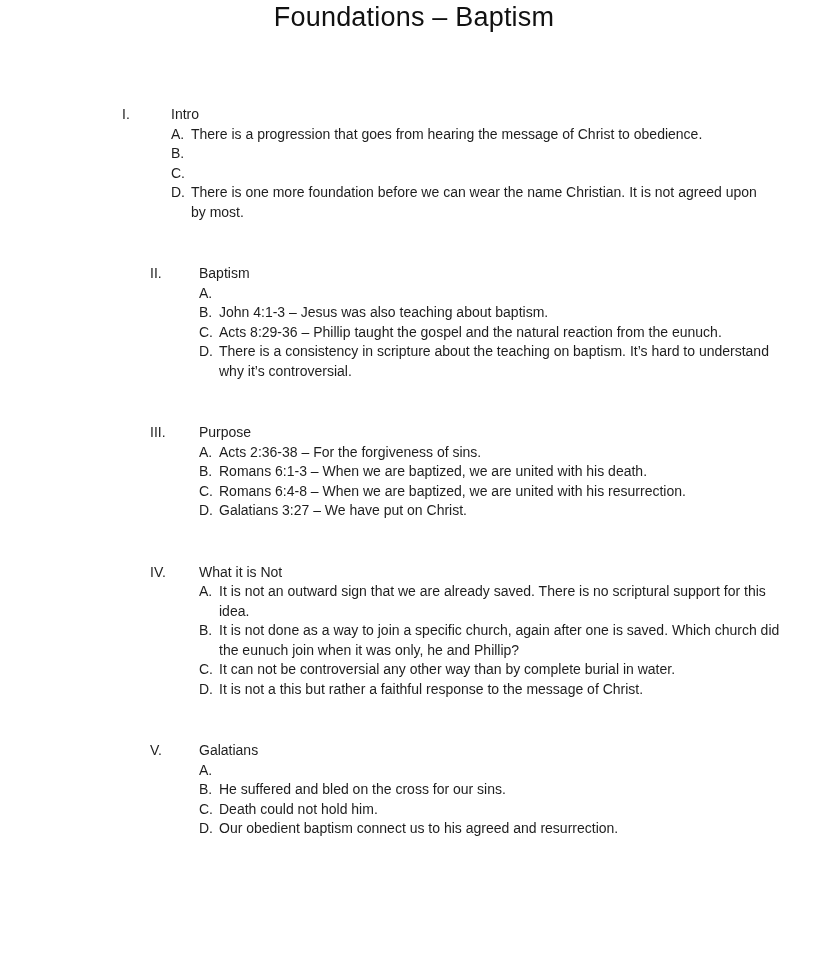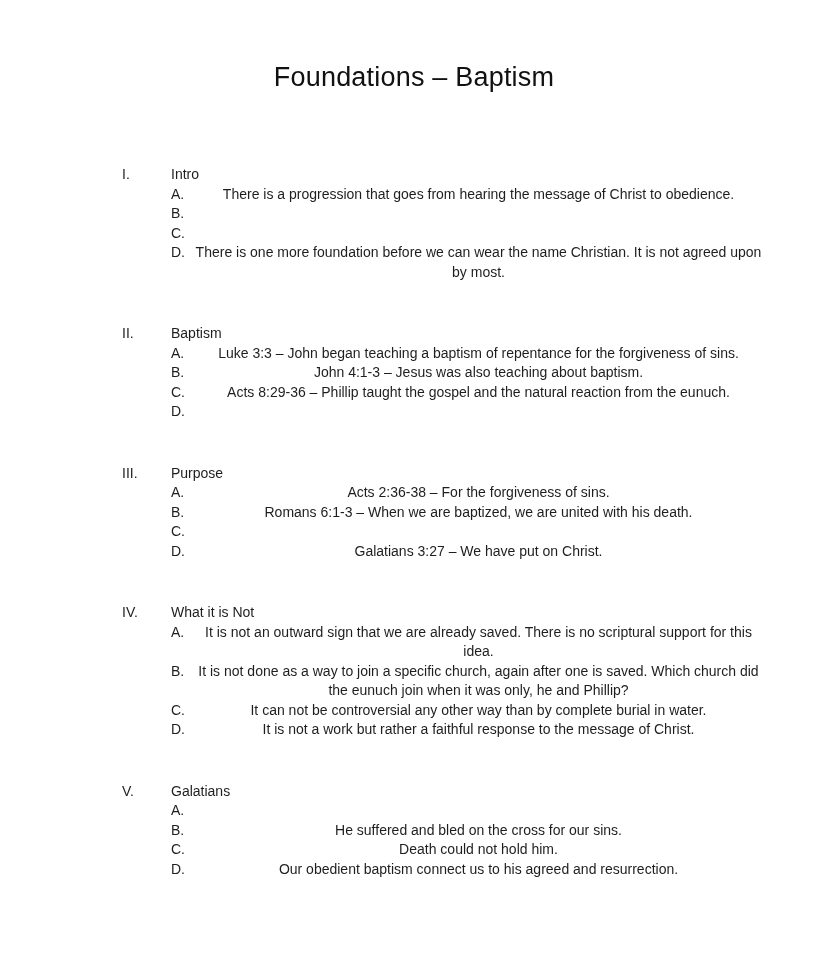--- a/index.html
+++ b/index.html
@@ -10,37 +10,36 @@
     box-sizing: border-box;
     background: #ffffff;
     color: #1e1e1e;
     font-family: "Liberation Sans", sans-serif;
     font-size: 14px;
     line-height: 19.5px;
     padding: 0 0 40px 122px;
   }
   .doc-title {
     margin: 0 0 0 -122px;      
-    padding-top: 60px;
     text-align: center;
     font-size: 27px;
     line-height: 34px;
     font-weight: 400;
     color: #111111;
     letter-spacing: 0.2px;
   }
   .outline { margin-top: 71px; }
-  .sec + .sec { margin-top: 42px; }
+  .sec + .sec { margin-top: 42px; margin-left: 28px; }
   .sec-head { display: flex; }
   .numeral { flex: 0 0 49px; width: 49px; }
   .sec-title { flex: 0 0 auto; }
   .items { list-style: none; margin: 0; padding: 0; }
   .item { display: flex; }
   .item .letter { flex: 0 0 20px; width: 20px; margin-left: 49px; }
-  .item .text { flex: 0 1 auto; width: 575px; max-width: 575px; text-align: center; }
+  .item .text { flex: 0 1 auto; width: 575px; max-width: 575px; }
 </style>
 </head>
 <body>
 
 <div class="page">
 
   <h1 class="doc-title">Foundations – Baptism</h1>
 
   <div class="outline">
 
@@ -68,52 +67,53 @@
     </section>
 
     <section class="sec">
       <div class="sec-head">
         <span class="numeral">II.</span>
         <span class="sec-title">Baptism</span>
       </div>
       <ol class="items">
         <li class="item">
           <span class="letter">A.</span>
-          <span class="text">Luke 3:3 – John began teaching a baptism of repentance for the forgiveness of sins.</span>
         </li>
         <li class="item">
           <span class="letter">B.</span>
           <span class="text">John 4:1-3 – Jesus was also teaching about baptism.</span>
         </li>
         <li class="item">
           <span class="letter">C.</span>
           <span class="text">Acts 8:29-36 – Phillip taught the gospel and the natural reaction from the eunuch.</span>
         </li>
         <li class="item">
           <span class="letter">D.</span>
+          <span class="text">There is a consistency in scripture about the teaching on baptism. It’s hard to understand why it’s controversial.</span>
         </li>
       </ol>
     </section>
 
     <section class="sec">
       <div class="sec-head">
         <span class="numeral">III.</span>
         <span class="sec-title">Purpose</span>
       </div>
       <ol class="items">
         <li class="item">
           <span class="letter">A.</span>
           <span class="text">Acts 2:36-38 – For the forgiveness of sins.</span>
         </li>
         <li class="item">
           <span class="letter">B.</span>
           <span class="text">Romans 6:1-3 – When we are baptized, we are united with his death.</span>
         </li>
         <li class="item">
           <span class="letter">C.</span>
+          <span class="text">Romans 6:4-8 – When we are baptized, we are united with his resurrection.</span>
         </li>
         <li class="item">
           <span class="letter">D.</span>
           <span class="text">Galatians 3:27 – We have put on Christ.</span>
         </li>
       </ol>
     </section>
 
     <section class="sec">
       <div class="sec-head">
@@ -128,21 +128,21 @@
         <li class="item">
           <span class="letter">B.</span>
           <span class="text">It is not done as a way to join a specific church, again after one is saved. Which church did the eunuch join when it was only, he and Phillip?</span>
         </li>
         <li class="item">
           <span class="letter">C.</span>
           <span class="text">It can not be controversial any other way than by complete burial in water.</span>
         </li>
         <li class="item">
           <span class="letter">D.</span>
-          <span class="text">It is not a work but rather a faithful response to the message of Christ.</span>
+          <span class="text">It is not a this but rather a faithful response to the message of Christ.</span>
         </li>
       </ol>
     </section>
 
     <section class="sec">
       <div class="sec-head">
         <span class="numeral">V.</span>
         <span class="sec-title">Galatians</span>
       </div>
       <ol class="items">

